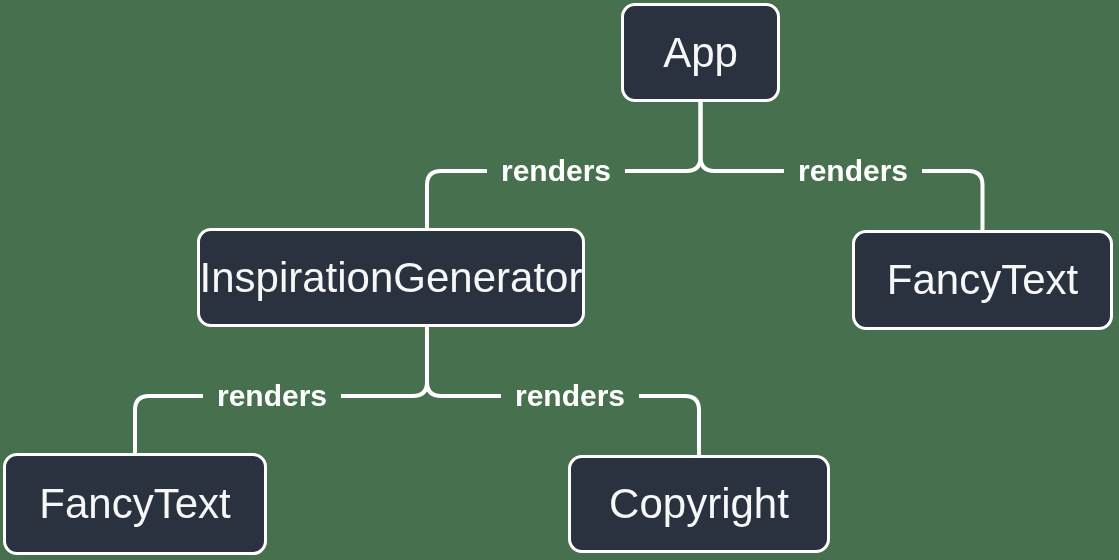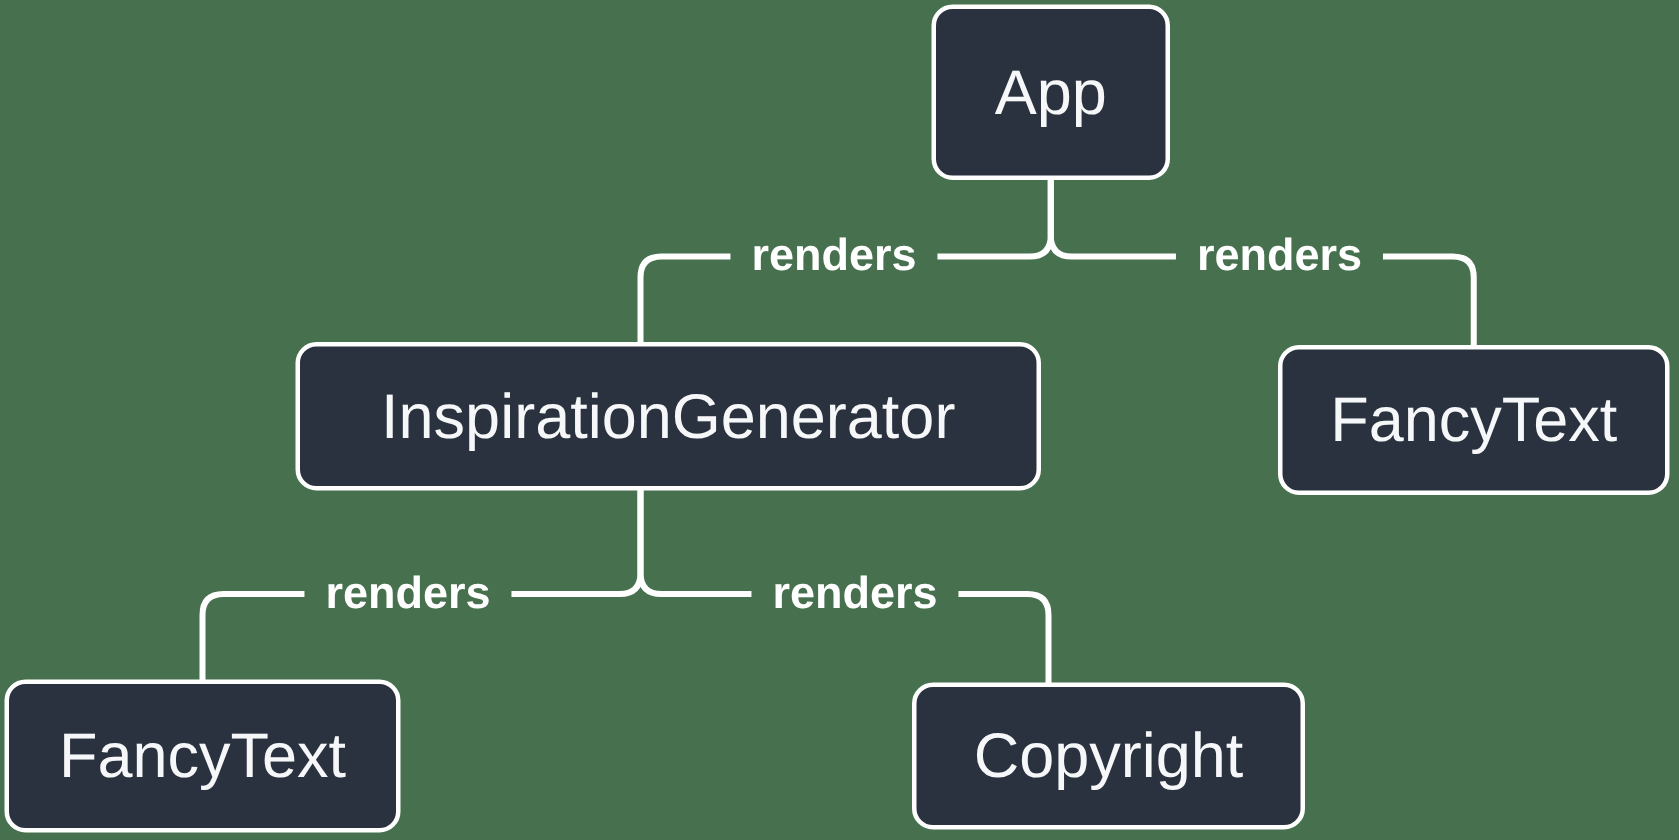--- a/index.html
+++ b/index.html
@@ -48,18 +48,18 @@
   <svg id="edges" xmlns="http://www.w3.org/2000/svg" viewBox="0 0 1119 560">
       <path d="M 700.5 102 L 700.5 157 Q 700.5 171 686.5 171 L 441 171 Q 427 171 427 185 L 427 228" fill="none" stroke="#FFFFFF" stroke-width="4" stroke-linecap="round"></path>
       <path d="M 700.5 102 L 700.5 157 Q 700.5 171 714.5 171 L 968.5 171 Q 982.5 171 982.5 185 L 982.5 230" fill="none" stroke="#FFFFFF" stroke-width="4" stroke-linecap="round"></path>
       <path d="M 427 327 L 427 382 Q 427 396 413 396 L 149 396 Q 135 396 135 410 L 135 453" fill="none" stroke="#FFFFFF" stroke-width="4" stroke-linecap="round"></path>
       <path d="M 427 327 L 427 382 Q 427 396 441 396 L 685 396 Q 699 396 699 410 L 699 455" fill="none" stroke="#FFFFFF" stroke-width="4" stroke-linecap="round"></path>
     </svg>
 <div class="edge-label" style="left: 556px; top: 171px; background: rgb(71, 113, 78); color: rgb(255, 255, 255);">renders</div>
     <div class="edge-label" style="left: 853px; top: 171px; background: rgb(71, 113, 78); color: rgb(255, 255, 255);">renders</div>
     <div class="edge-label" style="left: 272px; top: 396px; background: rgb(71, 113, 78); color: rgb(255, 255, 255);">renders</div>
     <div class="edge-label" style="left: 570px; top: 396px; background: rgb(71, 113, 78); color: rgb(255, 255, 255);">renders</div>
-    <div class="node" style="left: 621px; top: 3px; width: 159px; height: 117px; background: rgb(43, 50, 63); border-color: rgb(255, 255, 255); color: rgb(246, 247, 249);">App</div>
-    <div class="node" style="left: 197px; top: 228px; width: 497px; height: 99px; background: rgb(43, 50, 63); border-color: rgb(255, 255, 255); color: rgb(246, 247, 249);">InspirationGenerator</div>
+    <div class="node" style="left: 621px; top: 3px; width: 159px; height: 99px; background: rgb(43, 50, 63); border-color: rgb(255, 255, 255); color: rgb(246, 247, 249);">App</div>
+    <div class="node" style="left: 197px; top: 228px; width: 388px; height: 99px; background: rgb(43, 50, 63); border-color: rgb(255, 255, 255); color: rgb(246, 247, 249);">InspirationGenerator</div>
     <div class="node" style="left: 852px; top: 230px; width: 261px; height: 100px; background: rgb(43, 50, 63); border-color: rgb(255, 255, 255); color: rgb(246, 247, 249);">FancyText</div>
     <div class="node" style="left: 3px; top: 453px; width: 264px; height: 102px; background: rgb(43, 50, 63); border-color: rgb(255, 255, 255); color: rgb(246, 247, 249);">FancyText</div>
-    <div class="node" style="left: 568px; top: 455px; width: 262px; height: 98px; background: rgb(43, 50, 63); border-color: rgb(255, 255, 255); color: rgb(246, 247, 249); margin-left: 40px;">Copyright</div>
+    <div class="node" style="left: 568px; top: 455px; width: 262px; height: 98px; background: rgb(43, 50, 63); border-color: rgb(255, 255, 255); color: rgb(246, 247, 249);">Copyright</div>
   </div>
 
 </body></html>

